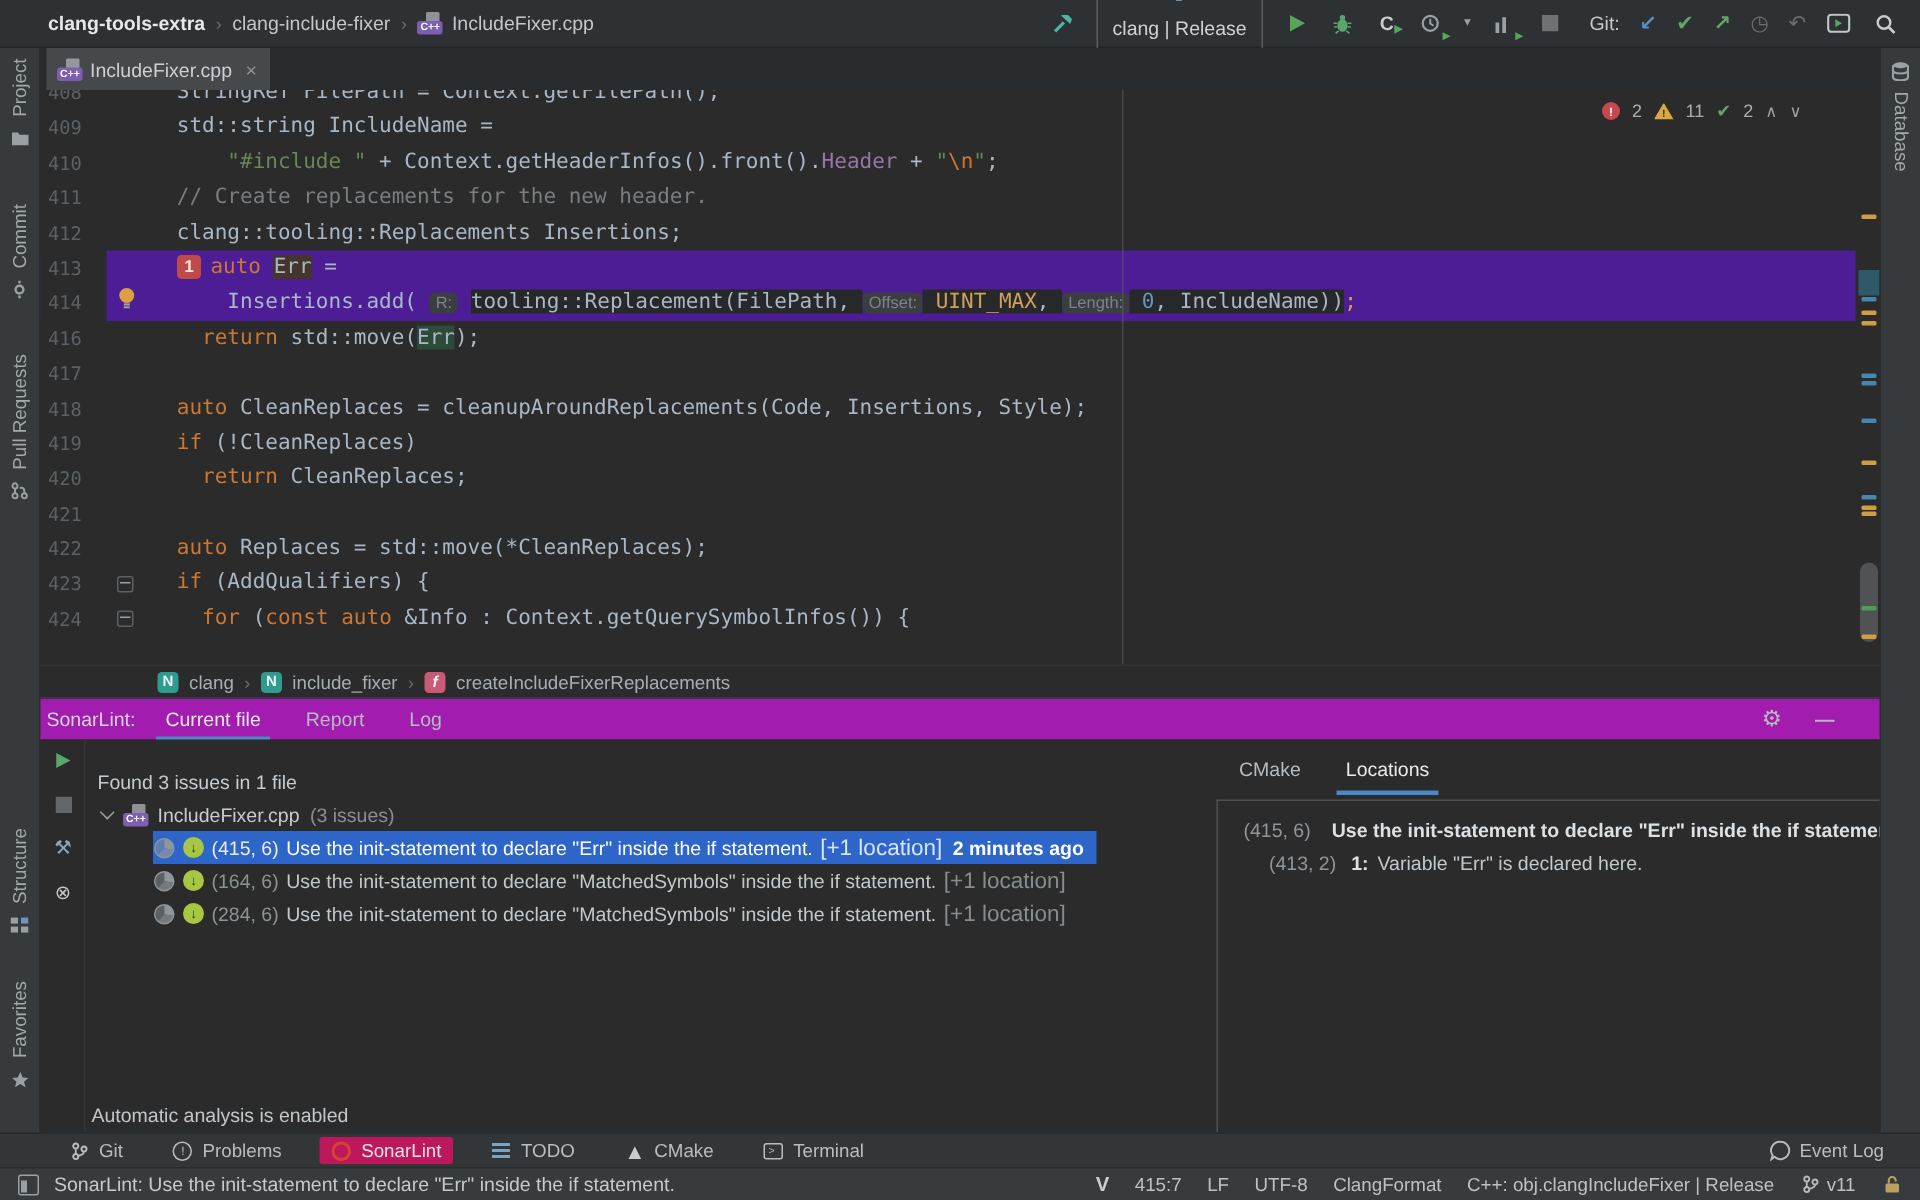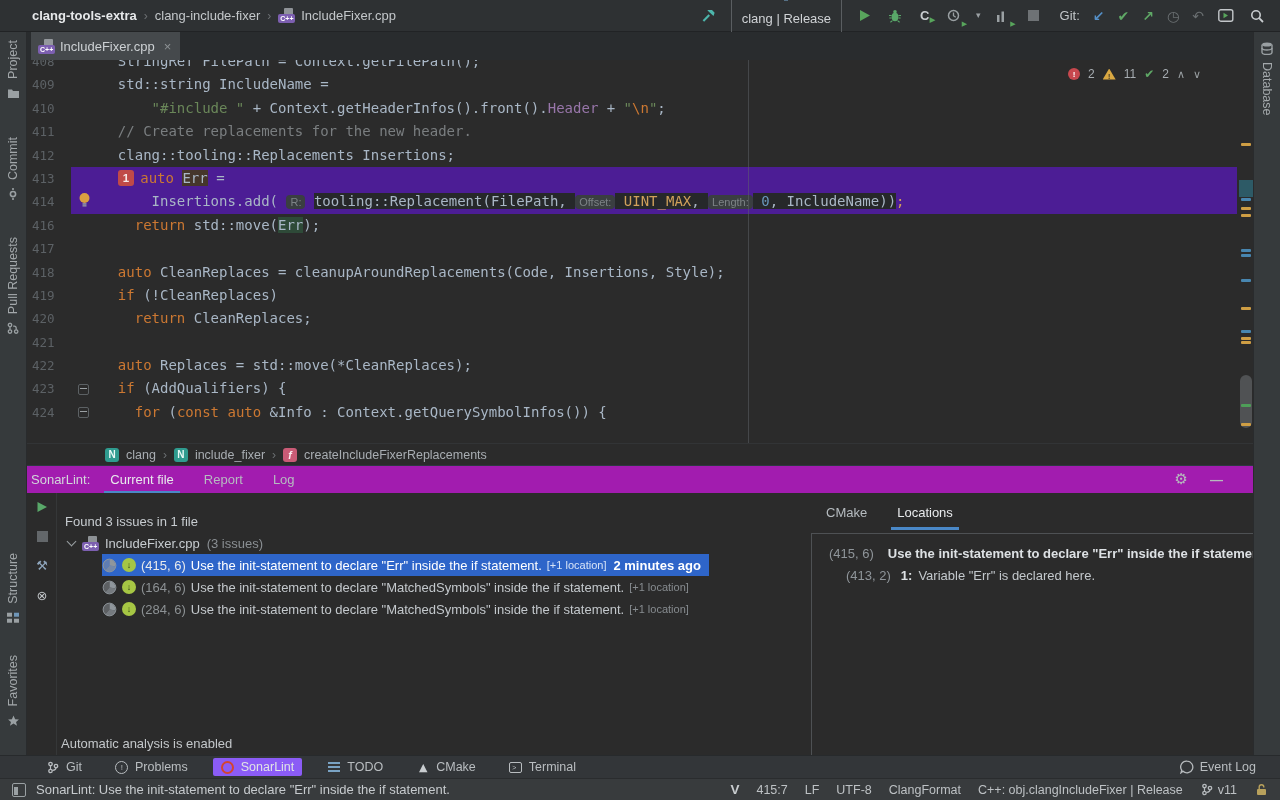--- a/index.html
+++ b/index.html
@@ -114,21 +114,21 @@
   #tree{position:absolute;left:30px;top:12px;width:754px;bottom:0;font-size:13px;}
   .t-summary{position:absolute;left:8px;top:5px;height:22px;display:flex;align-items:center;color:#c7ccd0}
   .t-file{position:absolute;left:11px;top:27px;height:22px;display:flex;align-items:center;gap:7px;color:#c7ccd0}
   .chev{width:6px;height:6px;border-right:1.6px solid #9aa0a3;border-bottom:1.6px solid #9aa0a3;
         transform:rotate(45deg);margin-top:-4px}
   .t-count{color:#8a8f93}
   #issues{position:absolute;left:0;top:49px;right:0}
   .issue{height:22px;margin-left:45px;width:fit-content;display:flex;align-items:center;gap:5px;padding-right:8px;
          color:#c3c8cc;white-space:nowrap}
   .issue .iloc{color:#8c9194}
-  .issue .ibadge{font-size:11px;color:#878c90}
+  .issue .ibadge{font-size:15px;color:#878c90}
   .issue.sel{background:#2e65c9;color:#ffffff}
   .issue.sel .iloc{color:#e8eaec}
   .issue.sel .ibadge{color:#d7e4f7}
   .issue .itime{color:#fff;font-weight:bold;margin-left:2px}
   .sev{width:14px;height:14px;border-radius:50%;background:#a6c644;color:#273b12;font-size:9px;font-weight:bold;
        display:inline-flex;align-items:center;justify-content:center;flex:0 0 auto}
   #sl-footer{position:absolute;left:34px;bottom:4px;font-size:13px;color:#c3c7ca}
 
   
   #detail{position:absolute;left:784px;top:0;right:0;bottom:0;}
@@ -144,21 +144,21 @@
   .drow2{display:flex;align-items:center;height:22px;white-space:nowrap;padding-left:17px}
   .drow2 .dloc{color:#8f959a}
   .drow2 .dnum{font-weight:bold;color:#dde1e4;margin:0 6px 0 10px}
   .drow2 .dtext{color:#c3c8cc}
 
   
   #bottombar{position:absolute;left:0;top:755px;width:1280px;height:23px;background:#333639;
              border-top:1px solid #272a2c;display:flex;align-items:center;gap:17px;
              padding-left:38px;box-sizing:border-box;font-size:12.5px;color:#b9bdc0}
   .bbtn{display:flex;align-items:center;gap:6px;padding:2px 8px;border-radius:2px}
-  .bbtn.active{background:#8b5cf6;color:#e0e3e5}
+  .bbtn.active{background:#be185d;color:#e0e3e5}
   .b-ico{display:inline-flex;width:14px;height:14px;align-items:center;justify-content:center}
   .problems-ico{width:11px;height:11px;border-radius:50%;border:1px solid #b9bdc0;color:#b9bdc0;
                 font-size:8px;display:inline-flex;align-items:center;justify-content:center}
   .sonar-ico{width:9px;height:9px;border-radius:50%;border:2.5px solid #d4452e}
   .todo-ico{width:12px;height:10px;background:repeating-linear-gradient(#7aa3c4 0 2px,transparent 2px 4px)}
   .cmake-ico{color:#c9cdd0;font-size:11px;font-family:"DejaVu Sans",sans-serif}
   .term-ico{width:13px;height:11px;border:1px solid #b9bdc0;border-radius:2px;font-size:7px;line-height:10px;
             text-align:left;padding-left:2px;box-sizing:border-box;color:#b9bdc0}
   #eventlog{margin-left:auto;display:flex;align-items:center;gap:6px;padding-right:24px}
 

